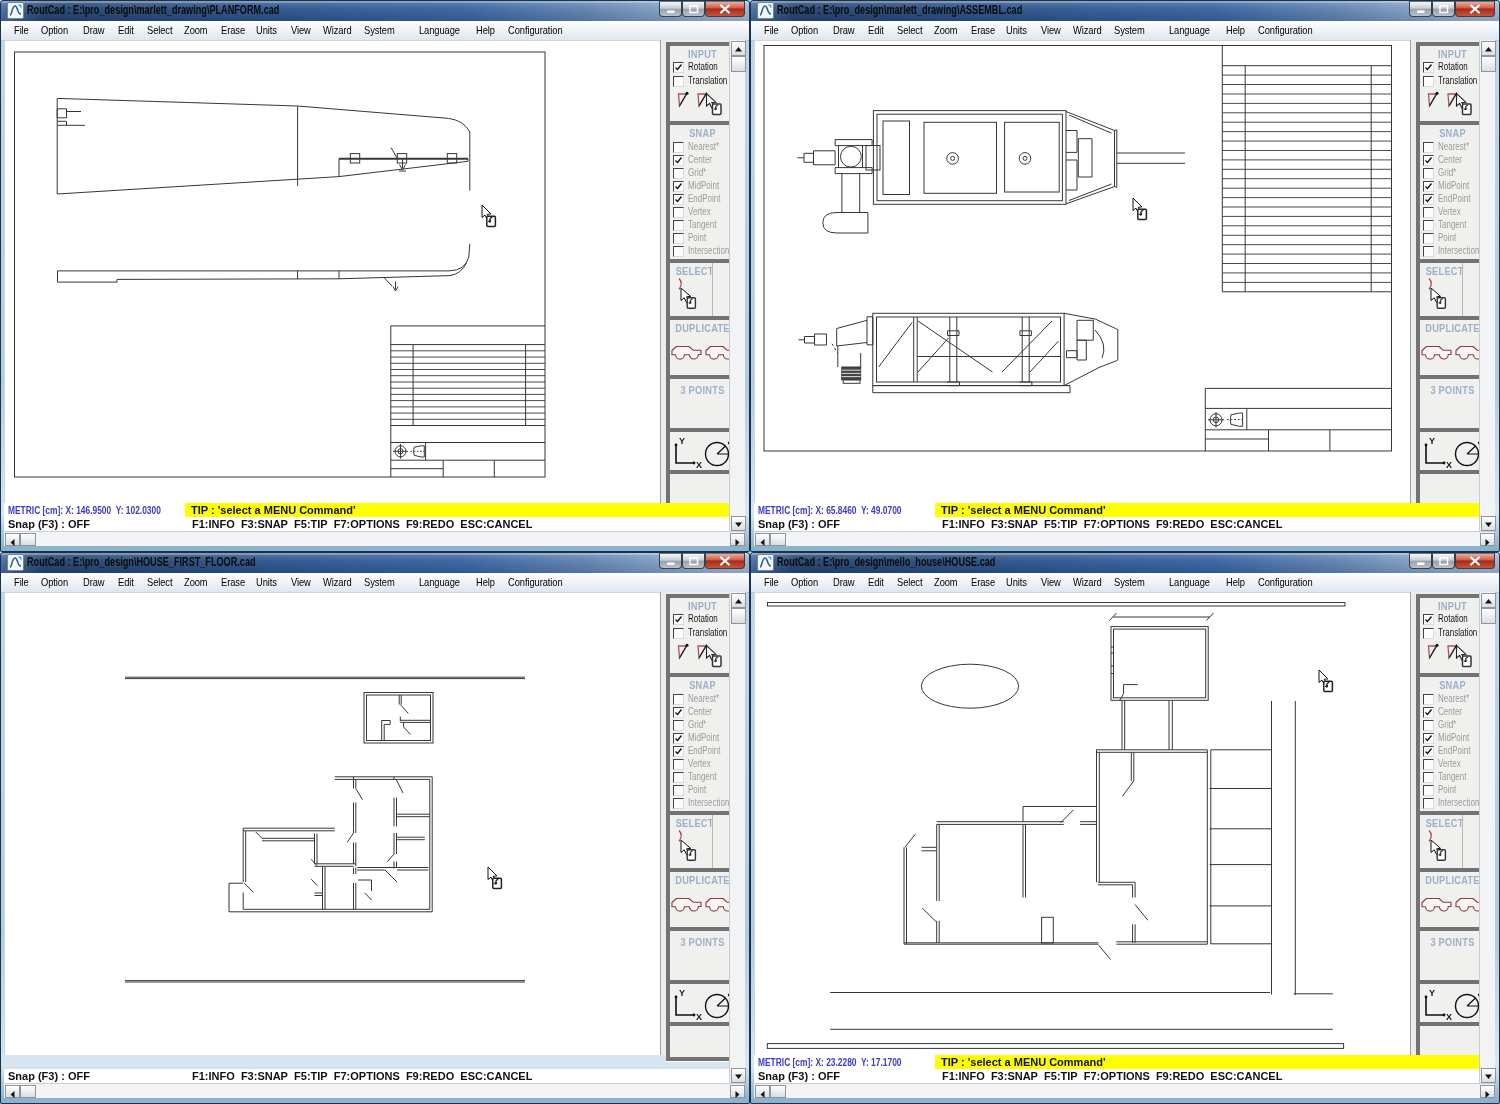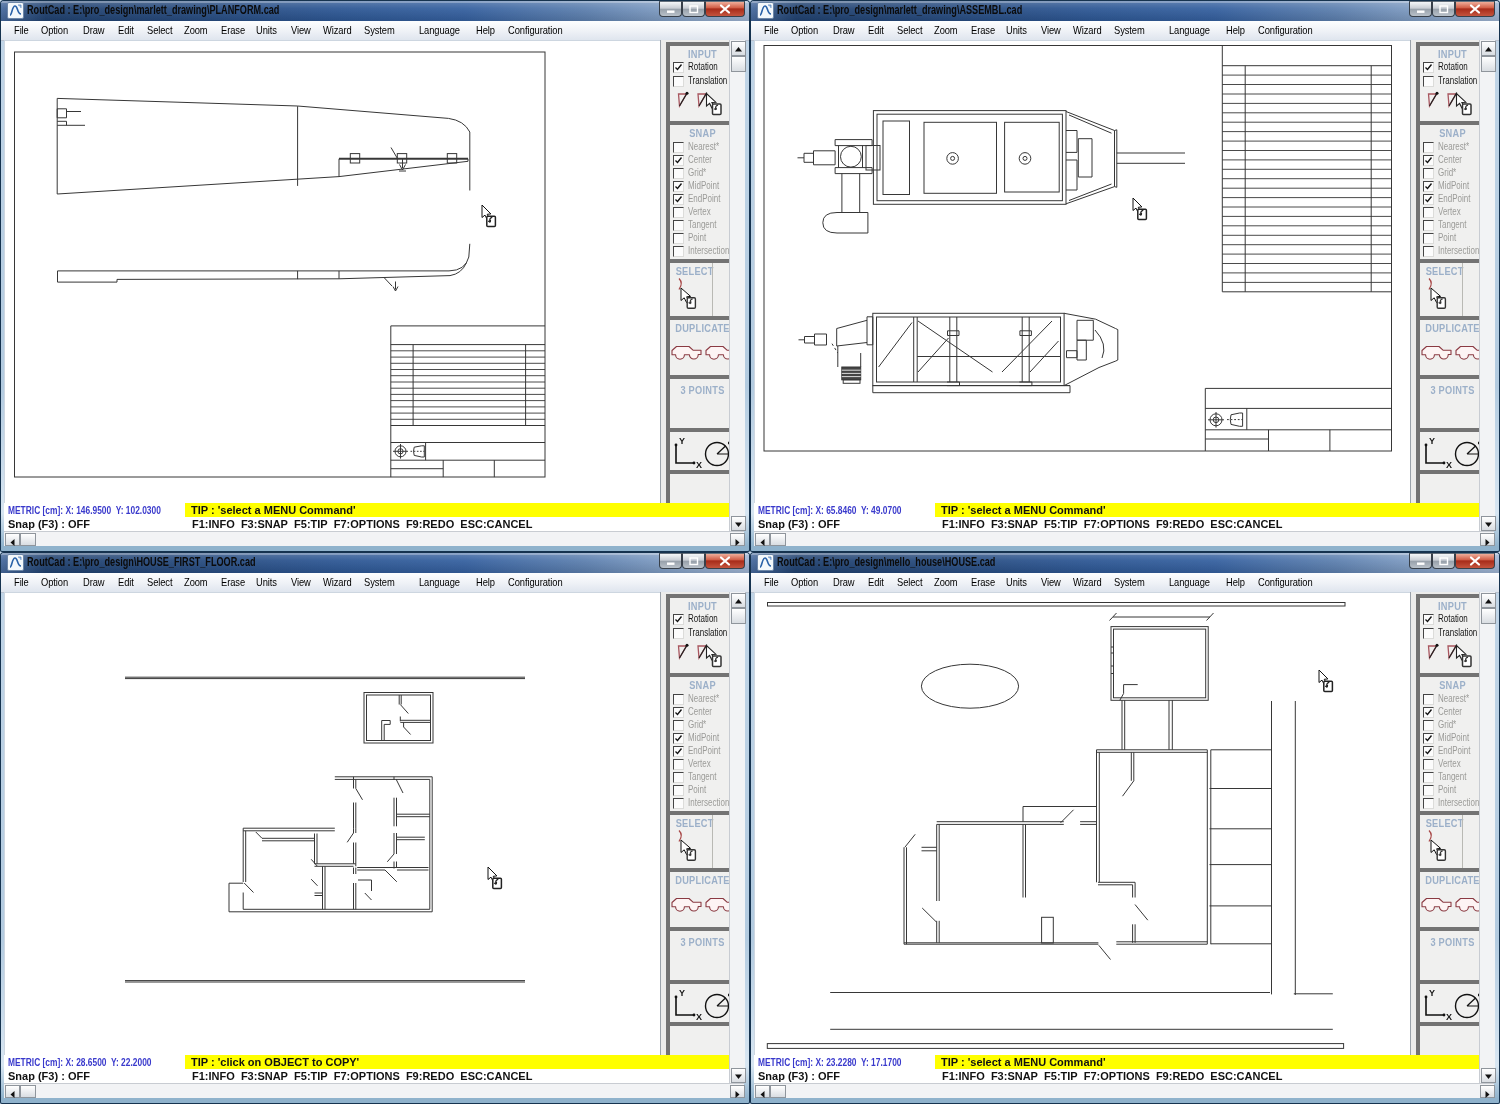--- a/index.html
+++ b/index.html
@@ -854,26 +854,20 @@
 <div class="vsb">
 <div class="sbbox" style="top:1px;height:13px"><svg class="arr" width="13" height="13" viewBox="0 0 13 13">
             <path d="M6.5,4 L10,8.5 L3,8.5 Z" fill="#111"></path>
           </svg></div>
 <div class="sbbox" style="top:16px;height:14px"></div>
 <div class="sbbox" style="top:476px;height:13px"><svg class="arr" width="13" height="13" viewBox="0 0 13 13">
             <path d="M6.5,9 L10,4.5 L3,4.5 Z" fill="#111"></path>
           </svg></div>
 </div>
 
-<div class="st1">
-        <span class="metric">METRIC [cm]: X: 28.6500&nbsp; Y: 22.2000</span>
-        <div class="tip">
-          <b>TIP : 'click on OBJECT to COPY'</b>
-        </div>
-      </div>
 
 <div class="st2">
         <span class="l">Snap (F3) : OFF</span>
         <span class="r">F1:INFO&nbsp;&nbsp;F3:SNAP&nbsp;&nbsp;F5:TIP&nbsp;&nbsp;F7:OPTIONS&nbsp;&nbsp;F9:REDO&nbsp;&nbsp;ESC:CANCEL</span>
       </div>
 
 <div class="hsb">
 <div class="hbox" style="left:1px;width:13px"><svg class="arr" width="13" height="11" viewBox="0 0 13 11">
             <path d="M4.5,5.5 L8.5,2 L8.5,9 Z" fill="#111"></path>
           </svg></div>

